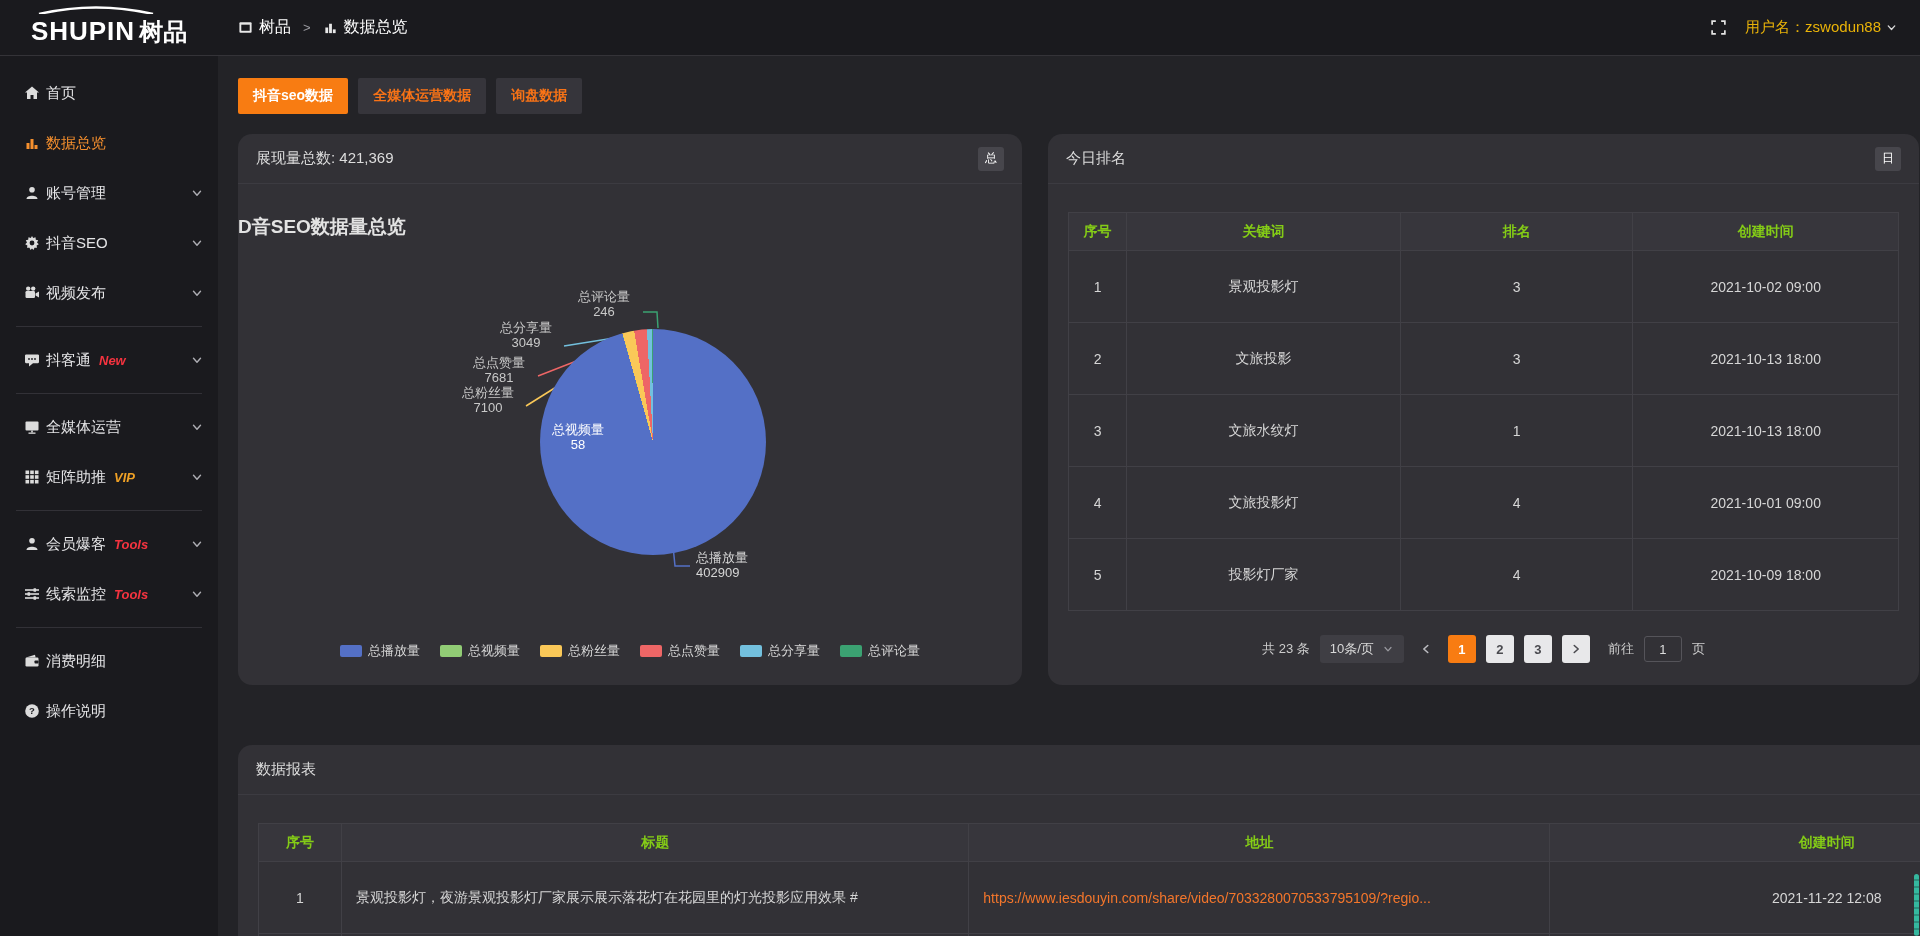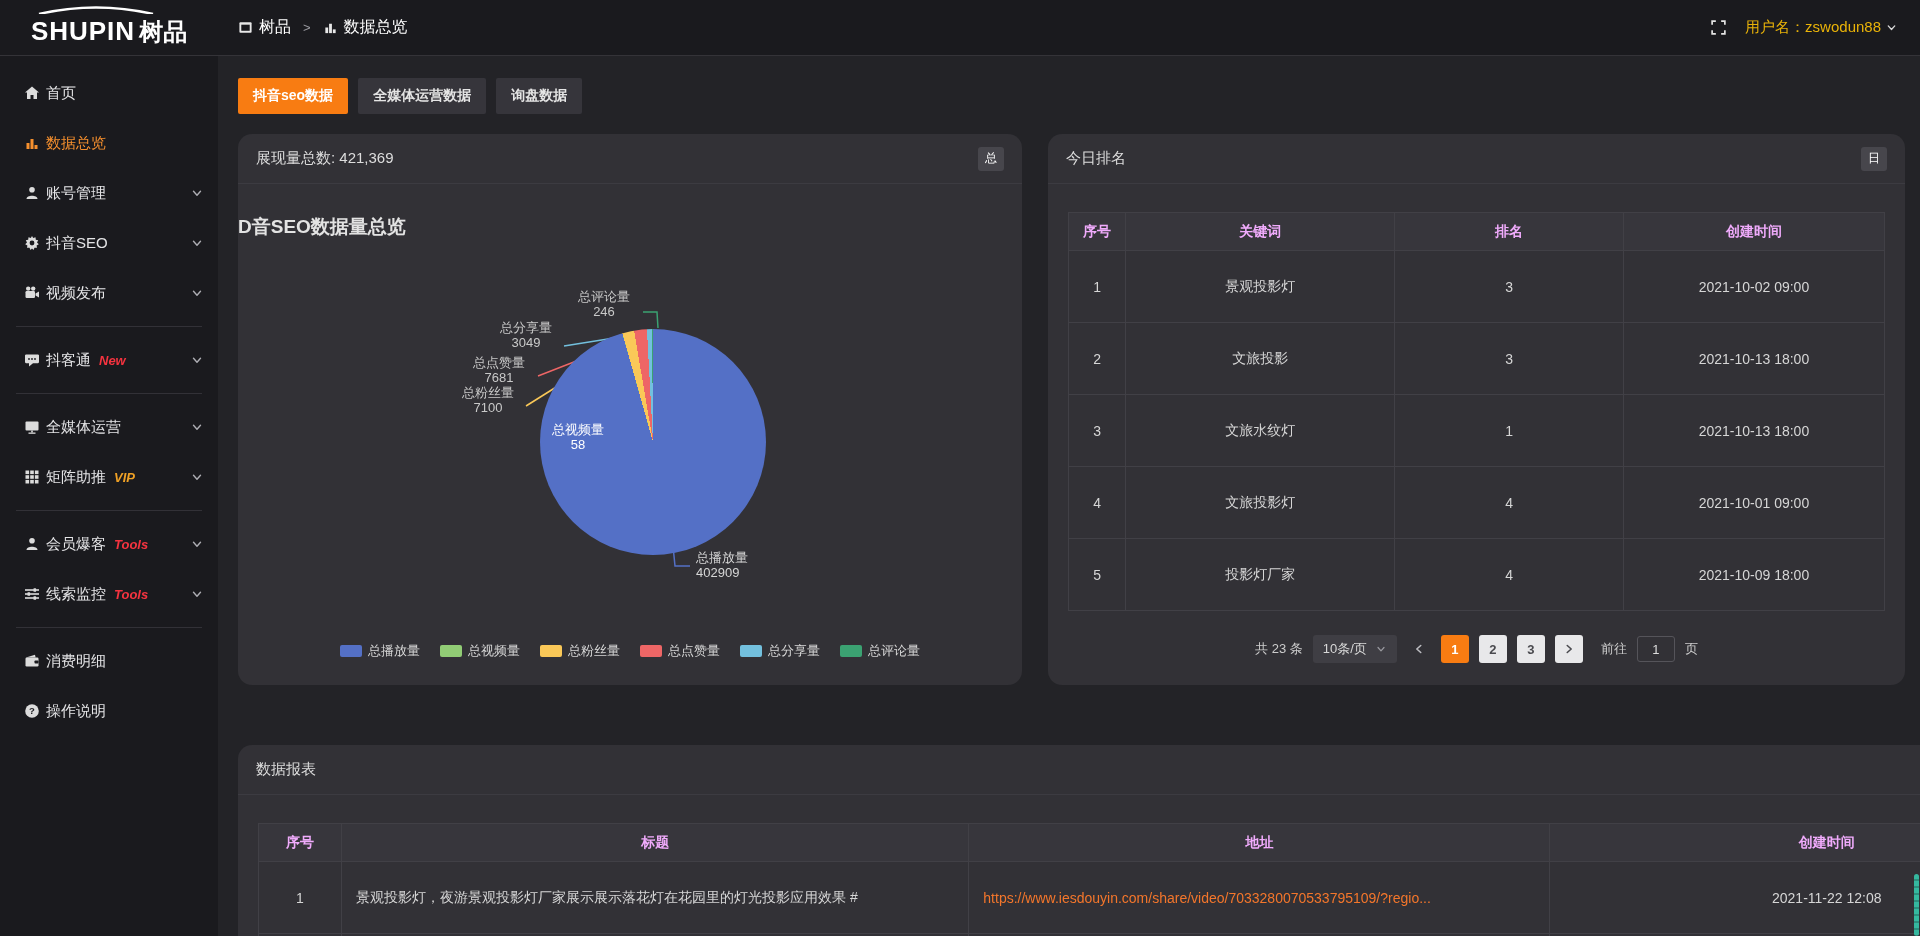--- a/index.html
+++ b/index.html
@@ -29,23 +29,23 @@
   .sb-item .ic { color:#dcdcdc; }
   .sb-item.active, .sb-item.active .ic { color:#f6902e; }
   .sb-label { white-space:nowrap; }
   .sb-badge { font-style:italic; font-weight:800; font-size:13px; margin-left:2px; }
   .c-red { color:#f5333f; } .c-org { color:#f0a125; }
   .sb-chevron { margin-left:auto; color:#aeaeb4; }
   .sb-div { height:1px; background:#323137; margin:8px 16px; }
 
   
   .main { position:absolute; left:218px; top:56px; right:0; bottom:0; background:#232327;
-    padding:22px 15px 0 20px; overflow:hidden; }
+    padding:22px 1px 0 20px; overflow:hidden; }
   .tabs { display:flex; gap:10px; margin-bottom:20px; }
-  .tab-btn { padding:9px 15px; font-size:14px; font-weight:700; color:#e5e5e5; background:#36353b;
+  .tab-btn { padding:9px 15px; font-size:14px; font-weight:700; color:#f97316; background:#36353b;
     border:none; border-radius:2px; cursor:pointer; font-family:inherit; }
   .tab-btn.active { background:#f87c12; color:#fff; }
 
   .panels-row { display:flex; gap:26px; }
   .panel { background:#323136; border-radius:14px; }
   .panel-head { height:50px; display:flex; align-items:center; justify-content:space-between;
     padding:0 18px; border-bottom:1px solid #3c3b41; color:#dddddd; font-size:15px; }
   .mini-badge { min-width:26px; height:24px; padding:0 6px; background:#47464c; color:#fff; border:none;
     border-radius:3px; font-size:12px; cursor:pointer; font-family:inherit; }
 
@@ -63,21 +63,21 @@
     gap:20px; align-items:center; }
   .legend-item { display:flex; align-items:center; gap:6px; color:#d8d8d8; font-size:13px; cursor:pointer; }
   .sw { width:22px; height:12px; border-radius:2px; display:inline-block; }
 
   
   .rank-panel { flex:1; height:551px; }
   .rk-wrap { padding:28px 20px 0 20px; }
   table { border-collapse:collapse; width:100%; table-layout:fixed; }
   .dark-table th, .dark-table td { border:1px solid #414046; color:#d6d6d6; font-size:14px;
     text-align:center; font-weight:400; }
-  .dark-table th { height:38px; font-weight:700; color:#f0abfc; background:#37363c; }
+  .dark-table th { height:38px; font-weight:700; color:#84cc16; background:#37363c; }
   .rk-table td { height:72px; }
   .pager { display:flex; align-items:center; justify-content:center; gap:10px; margin-top:24px;
     color:#cccccc; font-size:13px; }
   .pg-select { display:flex; align-items:center; gap:8px; background:#3f3e44; border-radius:3px;
     height:28px; padding:0 10px; color:#d8d8d8; cursor:pointer; }
   .pg-arrow { width:24px; height:28px; display:flex; align-items:center; justify-content:center;
     color:#bdbdc2; background:transparent; border:none; cursor:pointer; }
   .pg-num { width:28px; height:28px; border:none; border-radius:3px; background:#e8e8ea; color:#4a4a4f;
     font-weight:700; font-size:13px; cursor:pointer; font-family:inherit; }
   .pg-num.active { background:#f87c12; color:#fff; }

